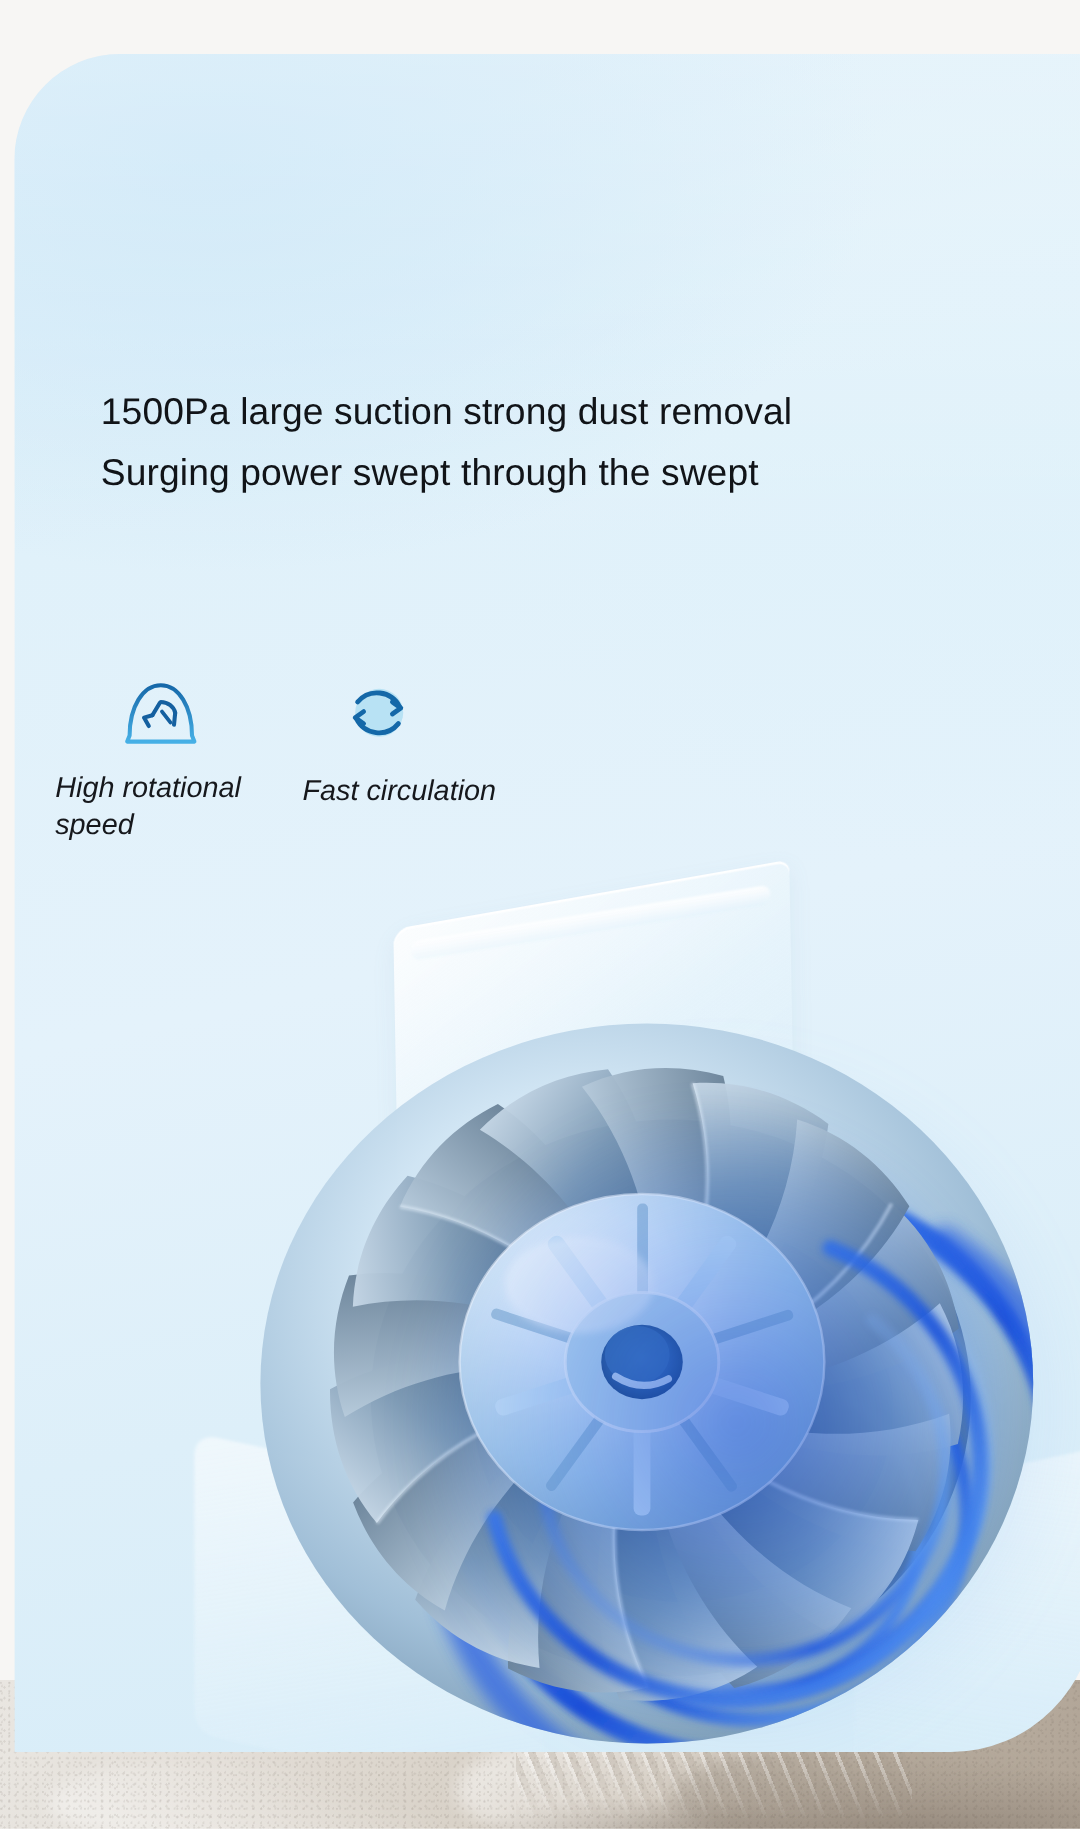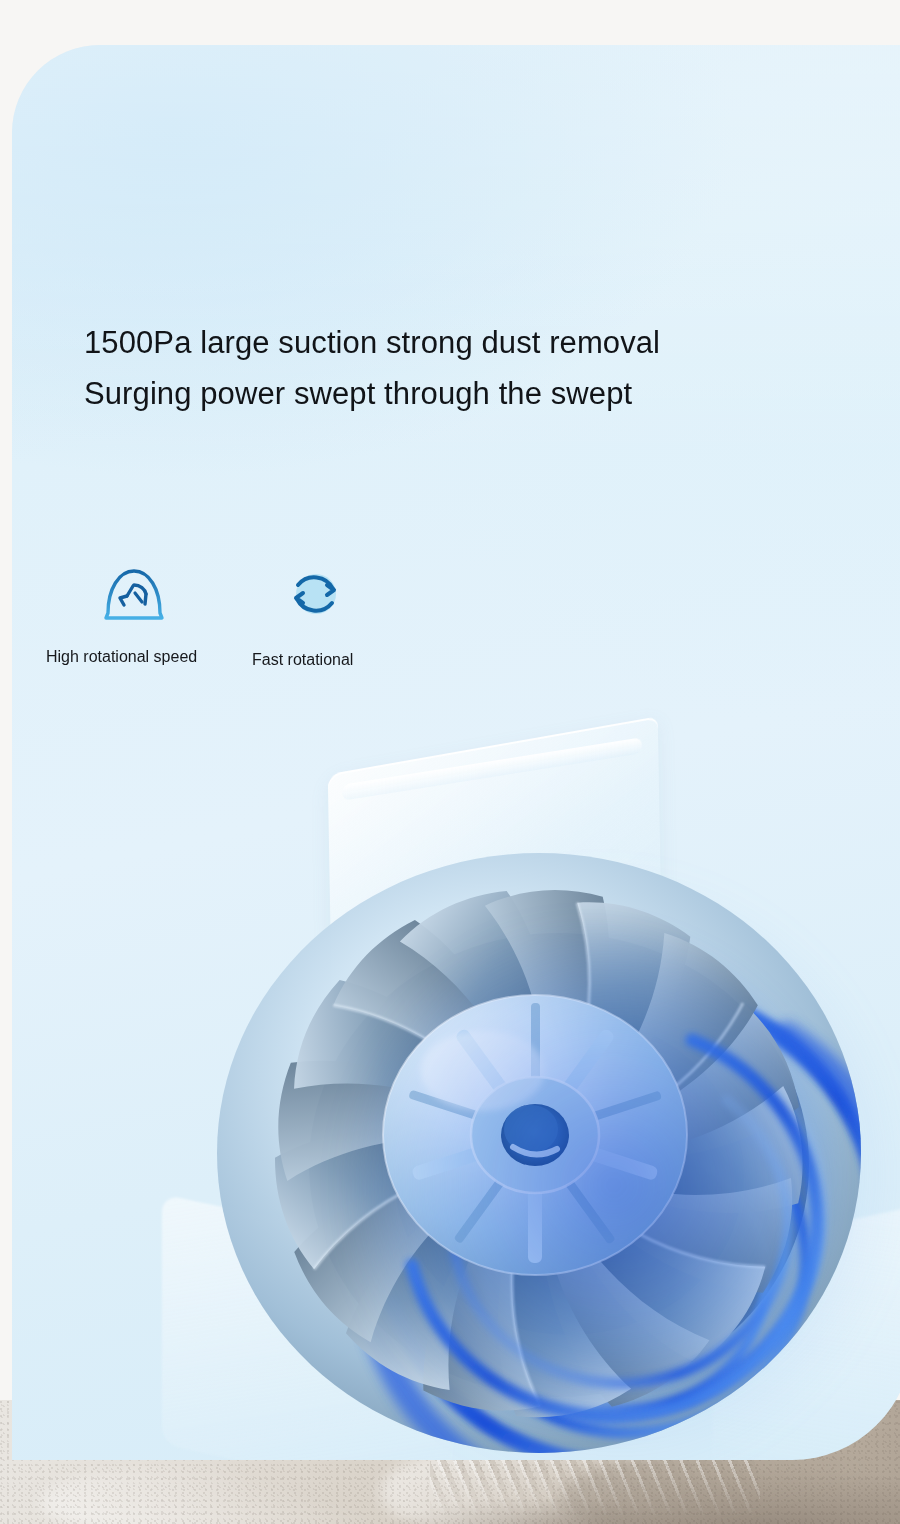--- a/index.html
+++ b/index.html
@@ -74,21 +74,21 @@
   
   .features{position:absolute;left:30px;top:518px;width:520px;}
   .feature{position:absolute;top:0;}
   .feature.f1{left:4px;width:200px;}
   .feature.f2{left:210px;width:220px;}
   .feat-icon{height:64px;display:block;}
   .f1 .feat-icon{padding-left:56px;}
   .f2 .feat-icon{padding-left:30px;}
   .feat-label{
     display:block;margin-top:14px;color:#16181c;
-    font-size:16px;line-height:31px;font-weight:400;
+    font-size:24px;line-height:31px;font-weight:400;font-style:italic;
   }
   .f2 .feat-label{margin-top:17px;}
 
   
   .fan-wrap{position:absolute;left:0;top:0;width:900px;height:1415px;overflow:hidden;}
 
   
   .housing{
     position:absolute;left:318px;top:700px;width:330px;height:260px;
     transform:skewY(-9deg) rotate(-1deg);
@@ -398,18 +398,18 @@
       <div class="feature f2">
         <span class="feat-icon">
           <svg width="66" height="62" viewBox="0 0 66 62" xmlns="http://www.w3.org/2000/svg">
             <circle cx="34" cy="31" r="20" fill="#a9dcf2" opacity=".75"></circle>
             <path d="M16 22 A21 21 0 0 1 51 26" fill="none" stroke="#1468a8" stroke-width="4" stroke-linecap="round"></path>
             <path d="M45 22 L52 27 L45 32" fill="none" stroke="#1468a8" stroke-width="4" stroke-linecap="round" stroke-linejoin="round"></path>
             <path d="M50 40 A21 21 0 0 1 15 36" fill="none" stroke="#1468a8" stroke-width="4" stroke-linecap="round"></path>
             <path d="M21 40 L14 35 L21 30" fill="none" stroke="#1468a8" stroke-width="4" stroke-linecap="round" stroke-linejoin="round"></path>
           </svg>
         </span>
-        <span class="feat-label">Fast rotational</span>
+        <span class="feat-label">Fast circulation</span>
       </div>
 
     </div>
   </div>
 </div>
 
 </body></html>

